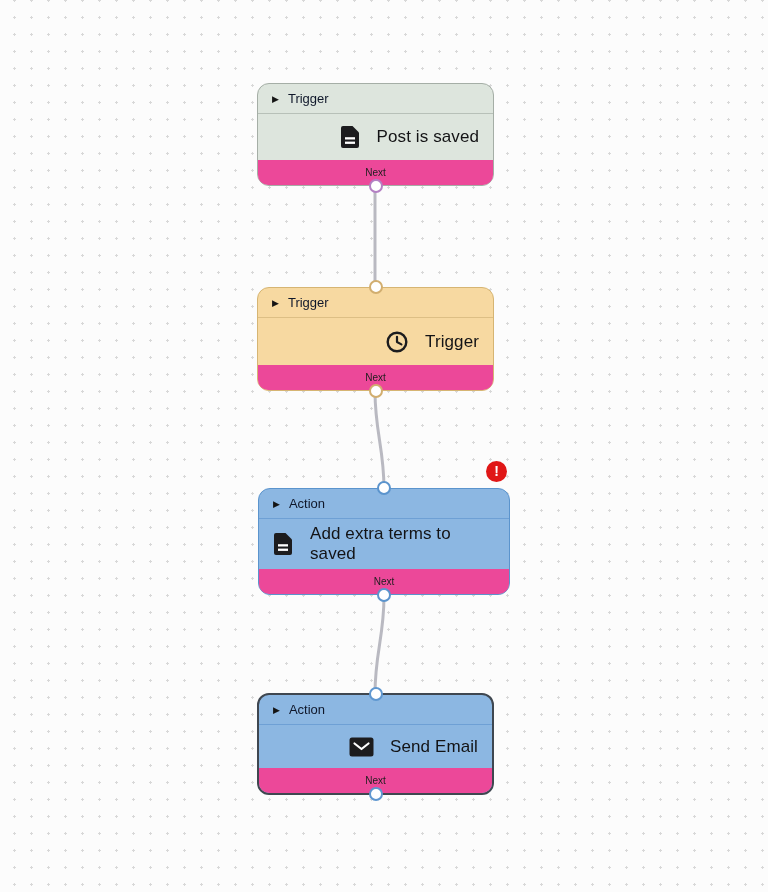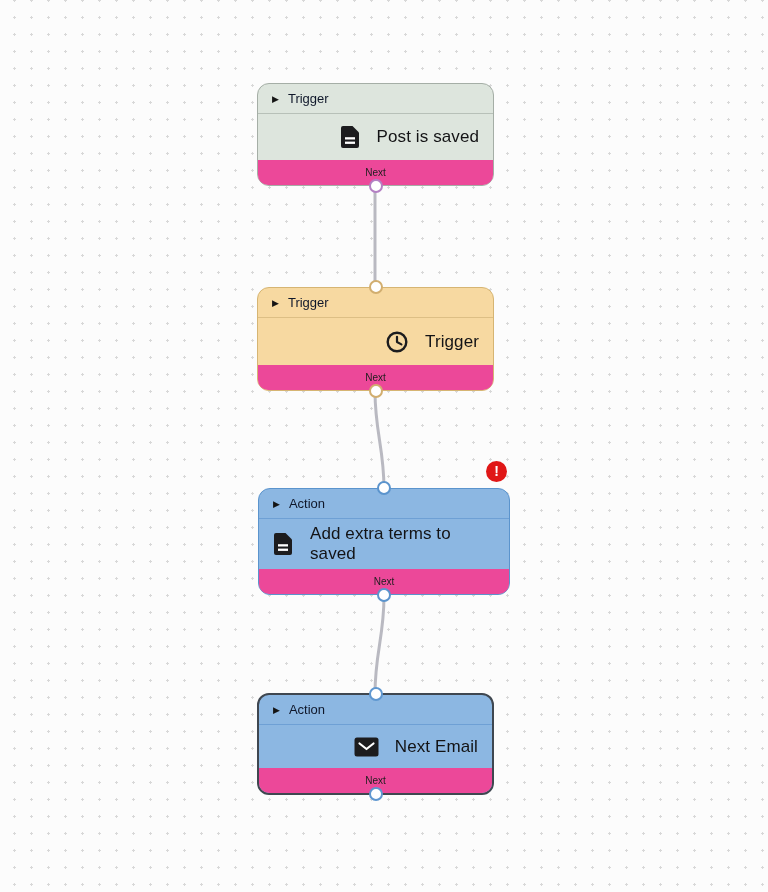--- a/index.html
+++ b/index.html
@@ -151,21 +151,21 @@
       <span class="collapse-tri">▶</span>
       <span class="node-category">Action</span>
     </div>
     <div class="node-body">
       <span class="body-icon">
         <svg width="25" height="20" viewBox="0 0 25 20">
           <rect x="0.5" y="0.5" width="24" height="19" rx="2.5" fill="#1c1c1e"></rect>
           <path d="M5.5 6.5 L12.5 12 L19.5 6.5" fill="none" stroke="#fff" stroke-width="2.2" stroke-linecap="round" stroke-linejoin="round"></path>
         </svg>
       </span>
-      <span class="node-title">Next Email</span>
+      <span class="node-title">Send Email</span>
     </div>
     <div class="node-footer">
       <span class="next-label">Next</span>
     </div>
     <div class="port port-in"></div>
     <div class="port port-out"></div>
   </div>
 
 </div>
 

